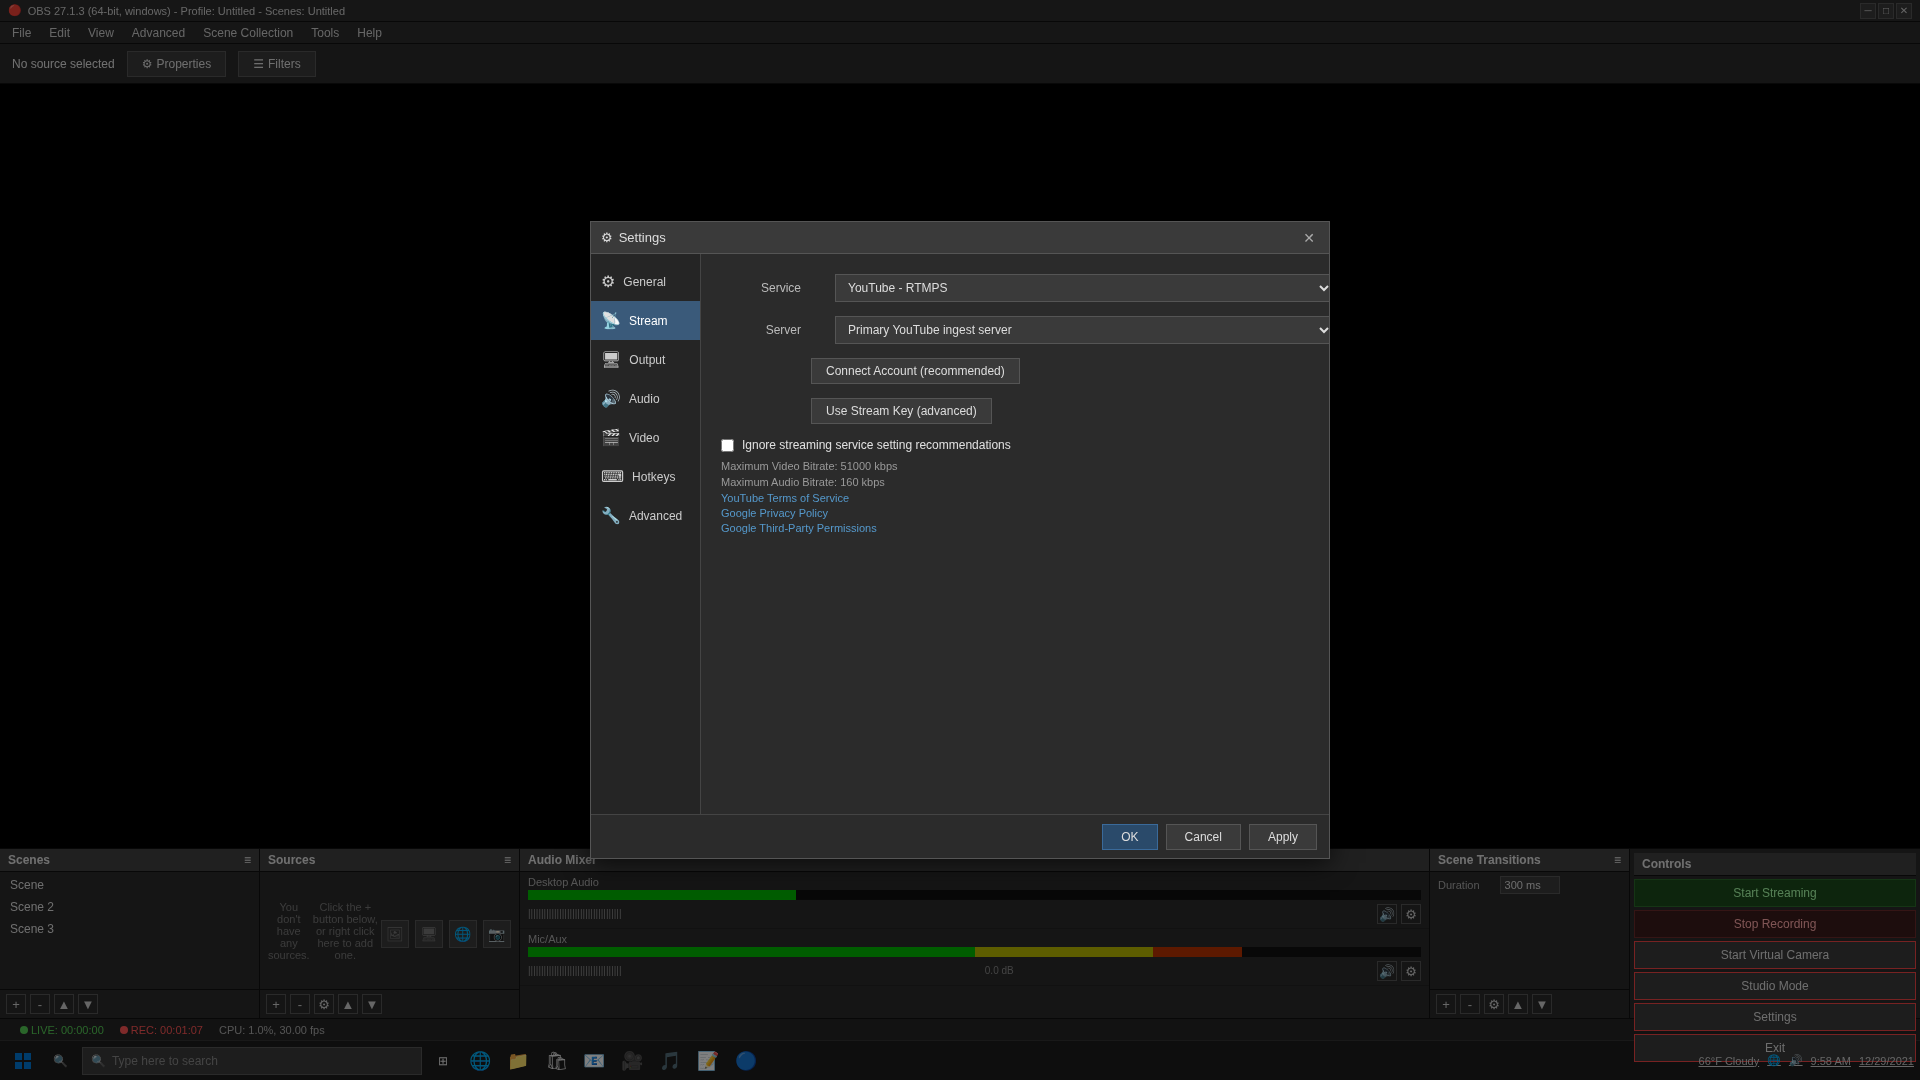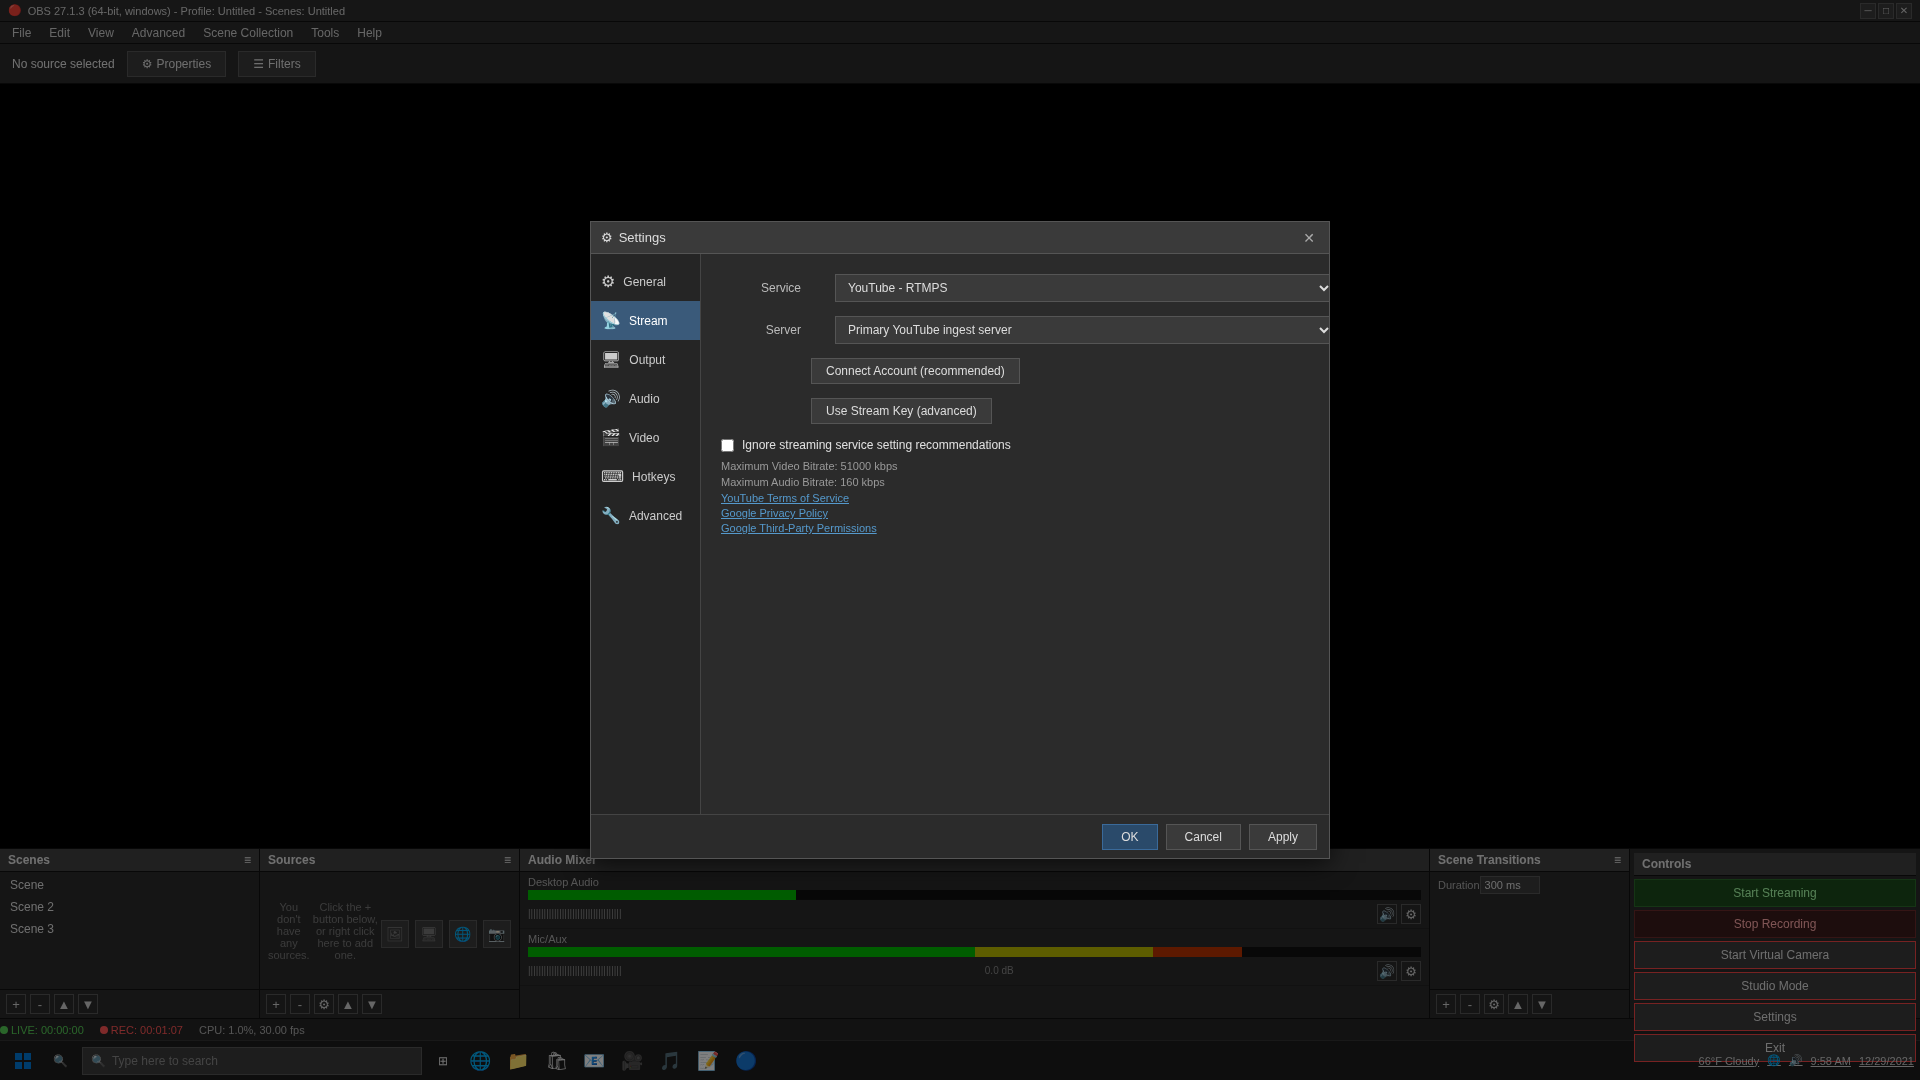--- a/index.html
+++ b/index.html
@@ -169,21 +169,21 @@
       padding: 0 12px;
       gap: 12px;
     }
 
     
     #status-bar {
       height: 22px;
       background: #252525;
       display: flex;
       align-items: center;
-      padding: 0 0;
+      padding: 0 20px;
       gap: 16px;
       font-size: 11px;
       color: #aaa;
       border-top: 1px solid #111;
     }
     .status-live { color: #55cc55; display: flex; align-items: center; gap: 3px; }
     .status-rec { color: #ff5555; display: flex; align-items: center; gap: 3px; }
     .status-dot { width: 8px; height: 8px; border-radius: 50%; }
     .status-dot.live { background: #55cc55; }
     .status-dot.rec { background: #ff5555; }
@@ -325,21 +325,21 @@
       cursor: pointer;
       font-size: 12px;
     }
     .settings-checkbox-row {
       display: flex;
       align-items: center;
       gap: 8px;
       margin-bottom: 8px;
     }
     .info-text { color: #999; font-size: 11px; margin-bottom: 4px; }
-    .settings-link { color: #5599cc; font-size: 11px; cursor: pointer; display: block; margin-bottom: 3px; text-decoration: underline; }
+    .settings-link { color: #5599cc; font-size: 11px; cursor: pointer; display: block; margin-bottom: 3px; }
     #modal-footer {
       height: 44px;
       background: #2b2b2b;
       border-top: 1px solid #444;
       display: flex;
       align-items: center;
       justify-content: flex-end;
       padding: 0 12px;
       gap: 8px;
     }
@@ -397,21 +397,21 @@
       border: 1px solid #555;
       cursor: pointer;
       display: flex; align-items: center; justify-content: center;
       font-size: 14px;
     }
 
     .duration-row {
       display: flex;
       align-items: center;
       padding: 4px 8px;
-      gap: 0;
+      gap: 20px;
       font-size: 11px;
       color: #aaa;
     }
     .duration-input {
       width: 60px;
       background: #3a3a3a;
       border: 1px solid #555;
       color: #ddd;
       padding: 2px 4px;
       font-size: 11px;

